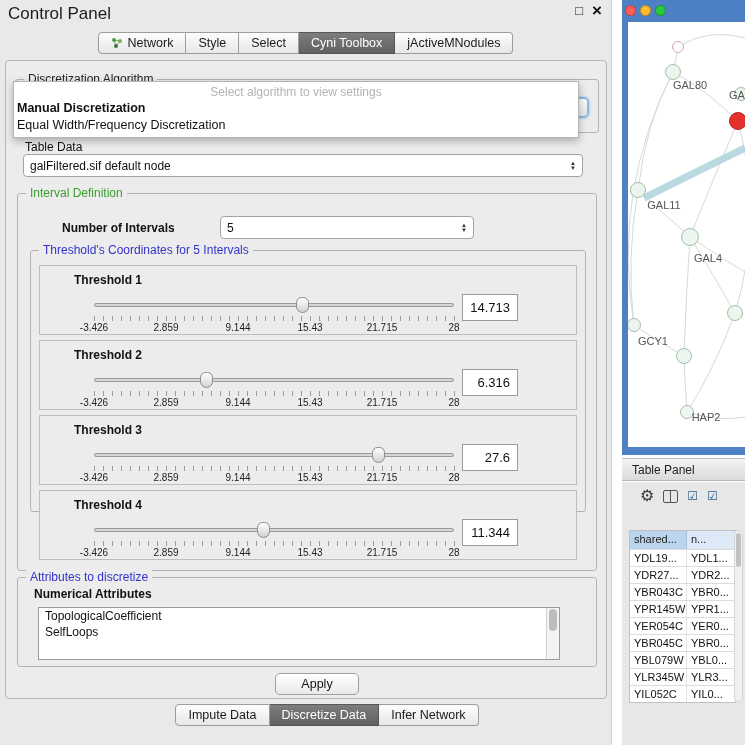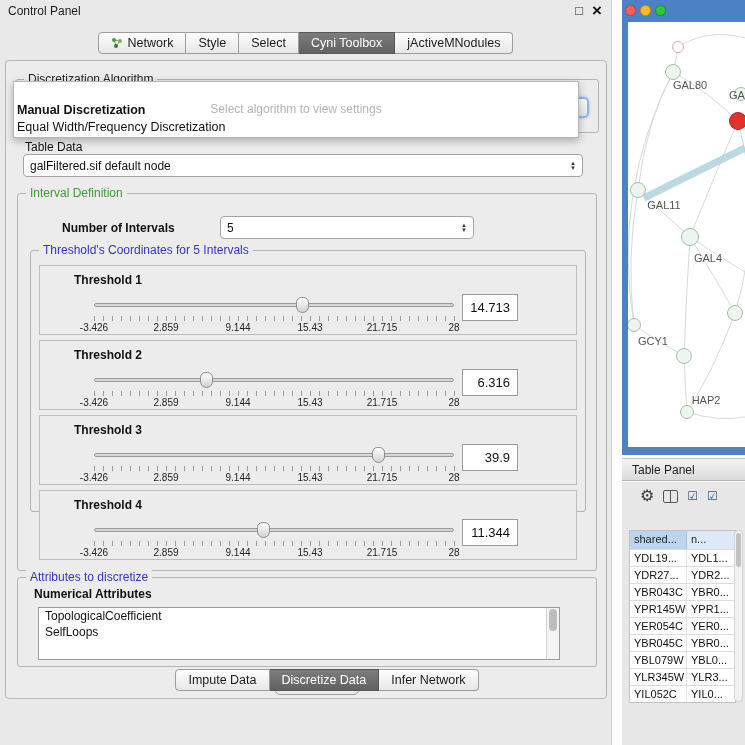--- a/index.html
+++ b/index.html
@@ -1,41 +1,41 @@
 <!DOCTYPE html>
 <html style="--title-green: #3a9e2f; --title-blue: #3333cc; --window-blue: #4d80c4; --traffic-red: #ff5f57; --traffic-yellow: #febc2e; --traffic-green: #2ac840; --node-fill: #ecf6ee; --node-border: #a3bfa6; --node-red: #e4312b; --node-pink: #d8a4c0; --header-selected: #bcd5ee;"><head>
 <meta charset="utf-8">
 <style>
   *{box-sizing:border-box;}
   body{margin:0;font-family:"Liberation Sans",sans-serif;background:#fff;}
   .page{position:relative;width:745px;height:745px;overflow:hidden;background:#fff;}
 
   
   .control-panel{position:absolute;left:0;top:0;width:612px;height:745px;background:#e9e9e9;border-right:1px solid #cfcfcf;}
-  .cp-title{position:absolute;left:8px;top:4px;font-size:12px;color:#1c1c1c;}
+  .cp-title{position:absolute;left:8px;top:4px;font-size:17px;color:#1c1c1c;}
   .cp-float{position:absolute;right:28px;top:3px;font-size:13px;color:#222;cursor:default;}
   .cp-close{position:absolute;right:9px;top:1px;font-size:17px;font-weight:bold;color:#111;}
   .tabbar{position:absolute;left:0;right:0;display:flex;justify-content:center;}
   .tabbar.top{top:32px;}
-  .tabbar.bottom{top:669px;padding-left:43px;}
+  .tabbar.bottom{top:704px;padding-left:43px;}
   .seg{display:flex;align-items:center;gap:5px;height:22px;padding:0 12px;background:linear-gradient(#fdfdfd,#e7e7e7);border:1px solid #9c9c9c;border-left:none;font-size:12.5px;color:#1a1a1a;cursor:pointer;white-space:nowrap;}
   .seg:first-child{border-left:1px solid #9c9c9c;border-radius:4px 0 0 4px;}
   .seg:last-child{border-radius:0 4px 4px 0;}
   .seg.sel{background:linear-gradient(#7d7d7d,#616161);color:#fff;border-color:#575757;}
   .cp-body{position:absolute;left:5px;top:60px;width:602px;height:639px;border:1px solid #b6b6b6;border-radius:4px;background:#ececec;}
 
   .tgroup{position:absolute;border:1px solid #b3b3b3;border-radius:3px;}
   .tg-title{position:absolute;top:-8px;left:8px;background:#ececec;padding:0 4px;font-size:12px;color:#222;line-height:14px;white-space:nowrap;}
   .tg-title.green{color:var(--title-green,#3a9e2f);}
   .tg-title.blue{color:var(--title-blue,#3333cc);}
 
   .alg-group{left:9px;top:18px;width:584px;height:54px;}
   .combo-focus{position:absolute;left:553px;top:36px;width:30px;height:21px;background:linear-gradient(#fefefe,#e4e4e4);border:2px solid #8cb8e8;border-radius:5px;z-index:5;box-shadow:0 0 3px #8cb8e8;}
   .dropdown{position:absolute;left:7px;top:20px;width:566px;height:57px;background:#fff;border:1px solid #b5b5b5;box-shadow:0 3px 8px rgba(0,0,0,.28);z-index:20;}
-  .dd-placeholder{text-align:center;color:#b3b3b3;font-size:12px;padding-top:20px;height:18px;}
+  .dd-placeholder{text-align:center;color:#b3b3b3;font-size:12px;padding-top:3px;height:18px;}
   .dd-opt{font-size:12.5px;color:#111;padding:1px 3px;height:17px;white-space:nowrap;}
   .dd-opt.sel{font-weight:bold;}
 
   .label{font-size:12px;color:#111;}
   .bold{font-weight:bold;}
   .table-data-label{position:absolute;left:19px;top:79px;}
   .combo{position:absolute;background:#fff;border:1px solid #a3a3a3;border-radius:4px;font-size:12px;color:#111;display:flex;align-items:center;padding:0 6px;}
   .table-data-combo{left:17px;top:93px;width:560px;height:23px;gap:41px;}
   .stepper{margin-left:auto;display:flex;flex-direction:column;align-items:center;line-height:5px;font-size:6px;color:#333;}
 
@@ -212,21 +212,21 @@
                 </div>
                 <div class="t-ticks"></div>
                 <div class="t-scale">
                   <span style="left: 0%;">-3.426</span>
                   <span style="left: 20%;">2.859</span>
                   <span style="left: 40%;">9.144</span>
                   <span style="left: 60%;">15.43</span>
                   <span style="left: 80%;">21.715</span>
                   <span style="left: 100%;">28</span>
                 </div>
-                <div class="t-value">39.9</div>
+                <div class="t-value">27.6</div>
               </div>
               <div class="tpanel">
                 <div class="t-label">Threshold 4</div>
                 <div class="t-slider">
                   <div class="t-track"></div>
                   <div class="t-thumb" style="left: 47%;"></div>
                 </div>
                 <div class="t-ticks"></div>
                 <div class="t-scale">
                   <span style="left: 0%;">-3.426</span>
@@ -307,21 +307,21 @@
           <div class="net-node red" style="left: 101px; top: 90px; height: 18px; width: 18px;"></div>
           <div class="net-node green" style="left: 2px; top: 160px; height: 16px; width: 16px;"></div>
           <span class="net-label" style="left: 36px; top: 183px;">GAL11</span>
           <div class="net-node green" style="left: 53px; top: 206px; height: 18px; width: 18px;"></div>
           <span class="net-label" style="left: 80px; top: 236px;">GAL4</span>
           <div class="net-node green" style="left: 99px; top: 283px; height: 16px; width: 16px;"></div>
           <div class="net-node green" style="left: -1px; top: 296px; height: 14px; width: 14px;"></div>
           <span class="net-label" style="left: 25px; top: 319px;">GCY1</span>
           <div class="net-node green" style="left: 48px; top: 326px; height: 16px; width: 16px;"></div>
           <div class="net-node green" style="left: 52px; top: 383px; height: 14px; width: 14px;"></div>
-          <span class="net-label" style="left: 78px; top: 378px;">HAP2</span>
+          <span class="net-label" style="left: 78px; top: 395px;">HAP2</span>
         </div>
     </div>
   </section>
 
   <section class="tp-header">
     <span>Table Panel</span>
   </section>
   <section class="tp-body">
     <div class="tp-toolbar">
       <span class="gear">⚙</span>

